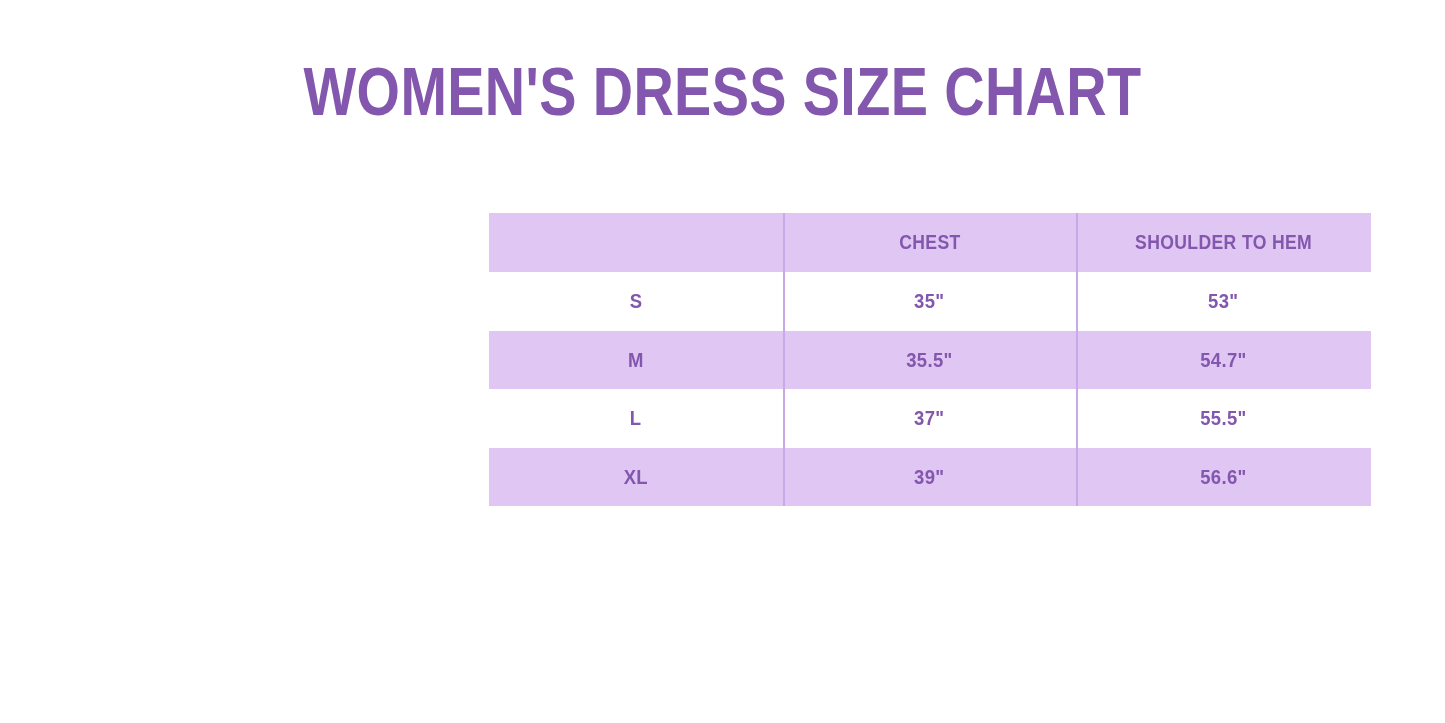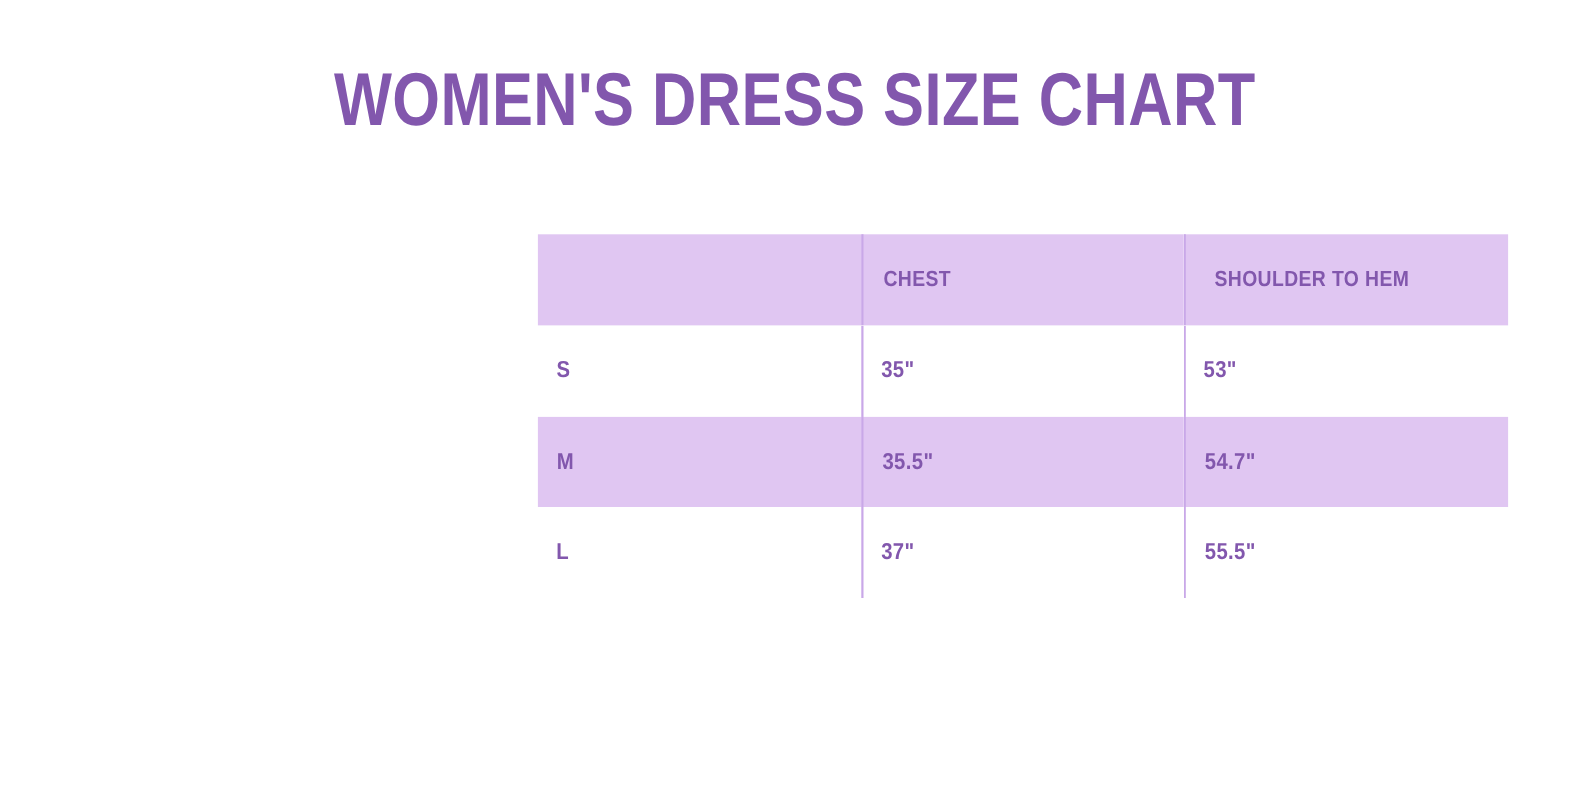--- a/index.html
+++ b/index.html
@@ -42,22 +42,22 @@
     table-layout: fixed;
   }
 
   #size-table col.col-size { width: 294px; }
   #size-table col.col-b    { width: 293px; }
   #size-table col.col-c    { width: 295px; }
 
   #size-table th,
   #size-table td {
     height: 50.5px;
-    padding: 16px;
-    text-align: left;
+    padding: 4px;
+    text-align: center;
     vertical-align: middle;
     font-family: "Liberation Sans", sans-serif;
     font-weight: bold;
     font-size: 21px;
     letter-spacing: 0.4px;
     color: #8257ad;
     border: none;
     white-space: nowrap;
   }
 
@@ -119,14 +119,19 @@
     <tr class="row-shaded">
       <td><span class="cell-text">M</span></td>
       <td class="div-left"><span class="cell-text">35.5"</span></td>
       <td class="div-left"><span class="cell-text">54.7"</span></td>
     </tr>
     <tr class="row-plain">
       <td><span class="cell-text">L</span></td>
       <td class="div-left"><span class="cell-text">37"</span></td>
       <td class="div-left"><span class="cell-text">55.5"</span></td>
     </tr>
+    <tr class="row-shaded">
+      <td><span class="cell-text">XL</span></td>
+      <td class="div-left"><span class="cell-text">39"</span></td>
+      <td class="div-left"><span class="cell-text">56.6"</span></td>
+    </tr>
   </tbody>
 </table>
 
 </body></html>

